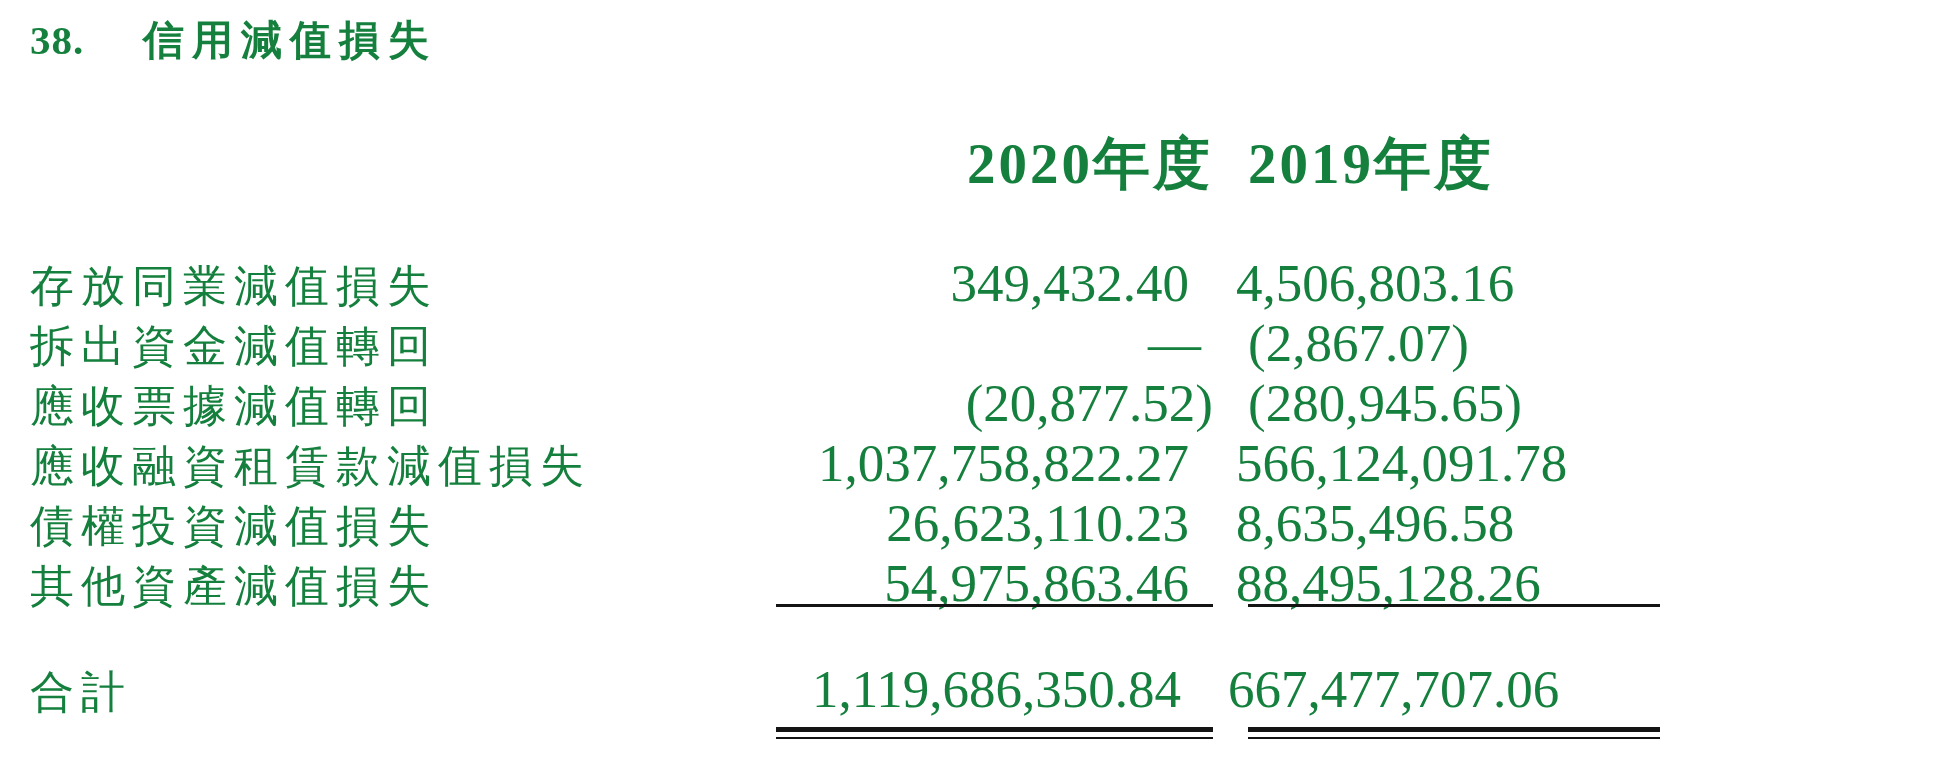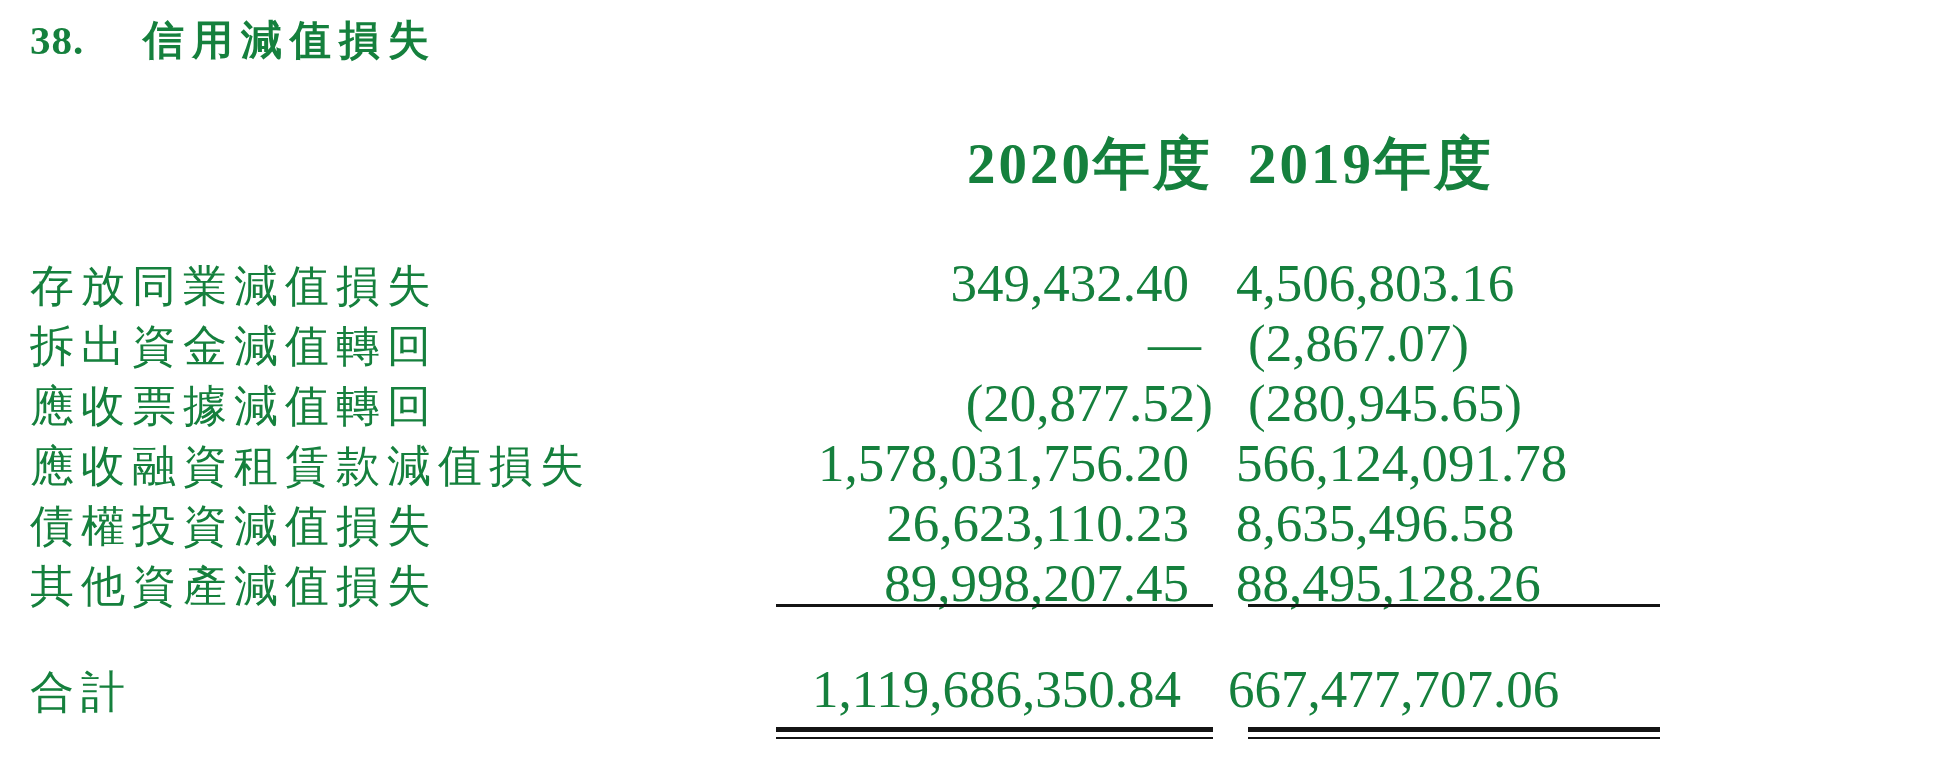--- a/index.html
+++ b/index.html
@@ -130,35 +130,35 @@
     </div>
       <div class="cols baseline">
       <div class="c-label row-label">應收票據減值轉回</div>
       <div class="c-v1 num">(20,877.52)</div>
       <div class="c-gap"></div>
       <div class="c-v2 num">(280,945.65)</div>
       <div class="c-right"></div>
     </div>
       <div class="cols baseline">
       <div class="c-label row-label">應收融資租賃款減值損失</div>
-      <div class="c-v1 num pad">1,578,031,756.20</div>
+      <div class="c-v1 num pad">1,037,758,822.27</div>
       <div class="c-gap"></div>
       <div class="c-v2 num pad">566,124,091.78</div>
       <div class="c-right"></div>
     </div>
       <div class="cols baseline">
       <div class="c-label row-label">債權投資減值損失</div>
       <div class="c-v1 num pad">26,623,110.23</div>
       <div class="c-gap"></div>
       <div class="c-v2 num pad">8,635,496.58</div>
       <div class="c-right"></div>
     </div>
       <div class="cols baseline">
       <div class="c-label row-label">其他資產減值損失</div>
-      <div class="c-v1 num pad">89,998,207.45</div>
+      <div class="c-v1 num pad">54,975,863.46</div>
       <div class="c-gap"></div>
       <div class="c-v2 num pad">88,495,128.26</div>
       <div class="c-right"></div>
     </div>
     </div>
 
   <div class="rule-row cols">
     <div class="c-label"></div>
     <div class="c-v1">
         <div class="sline"></div>

